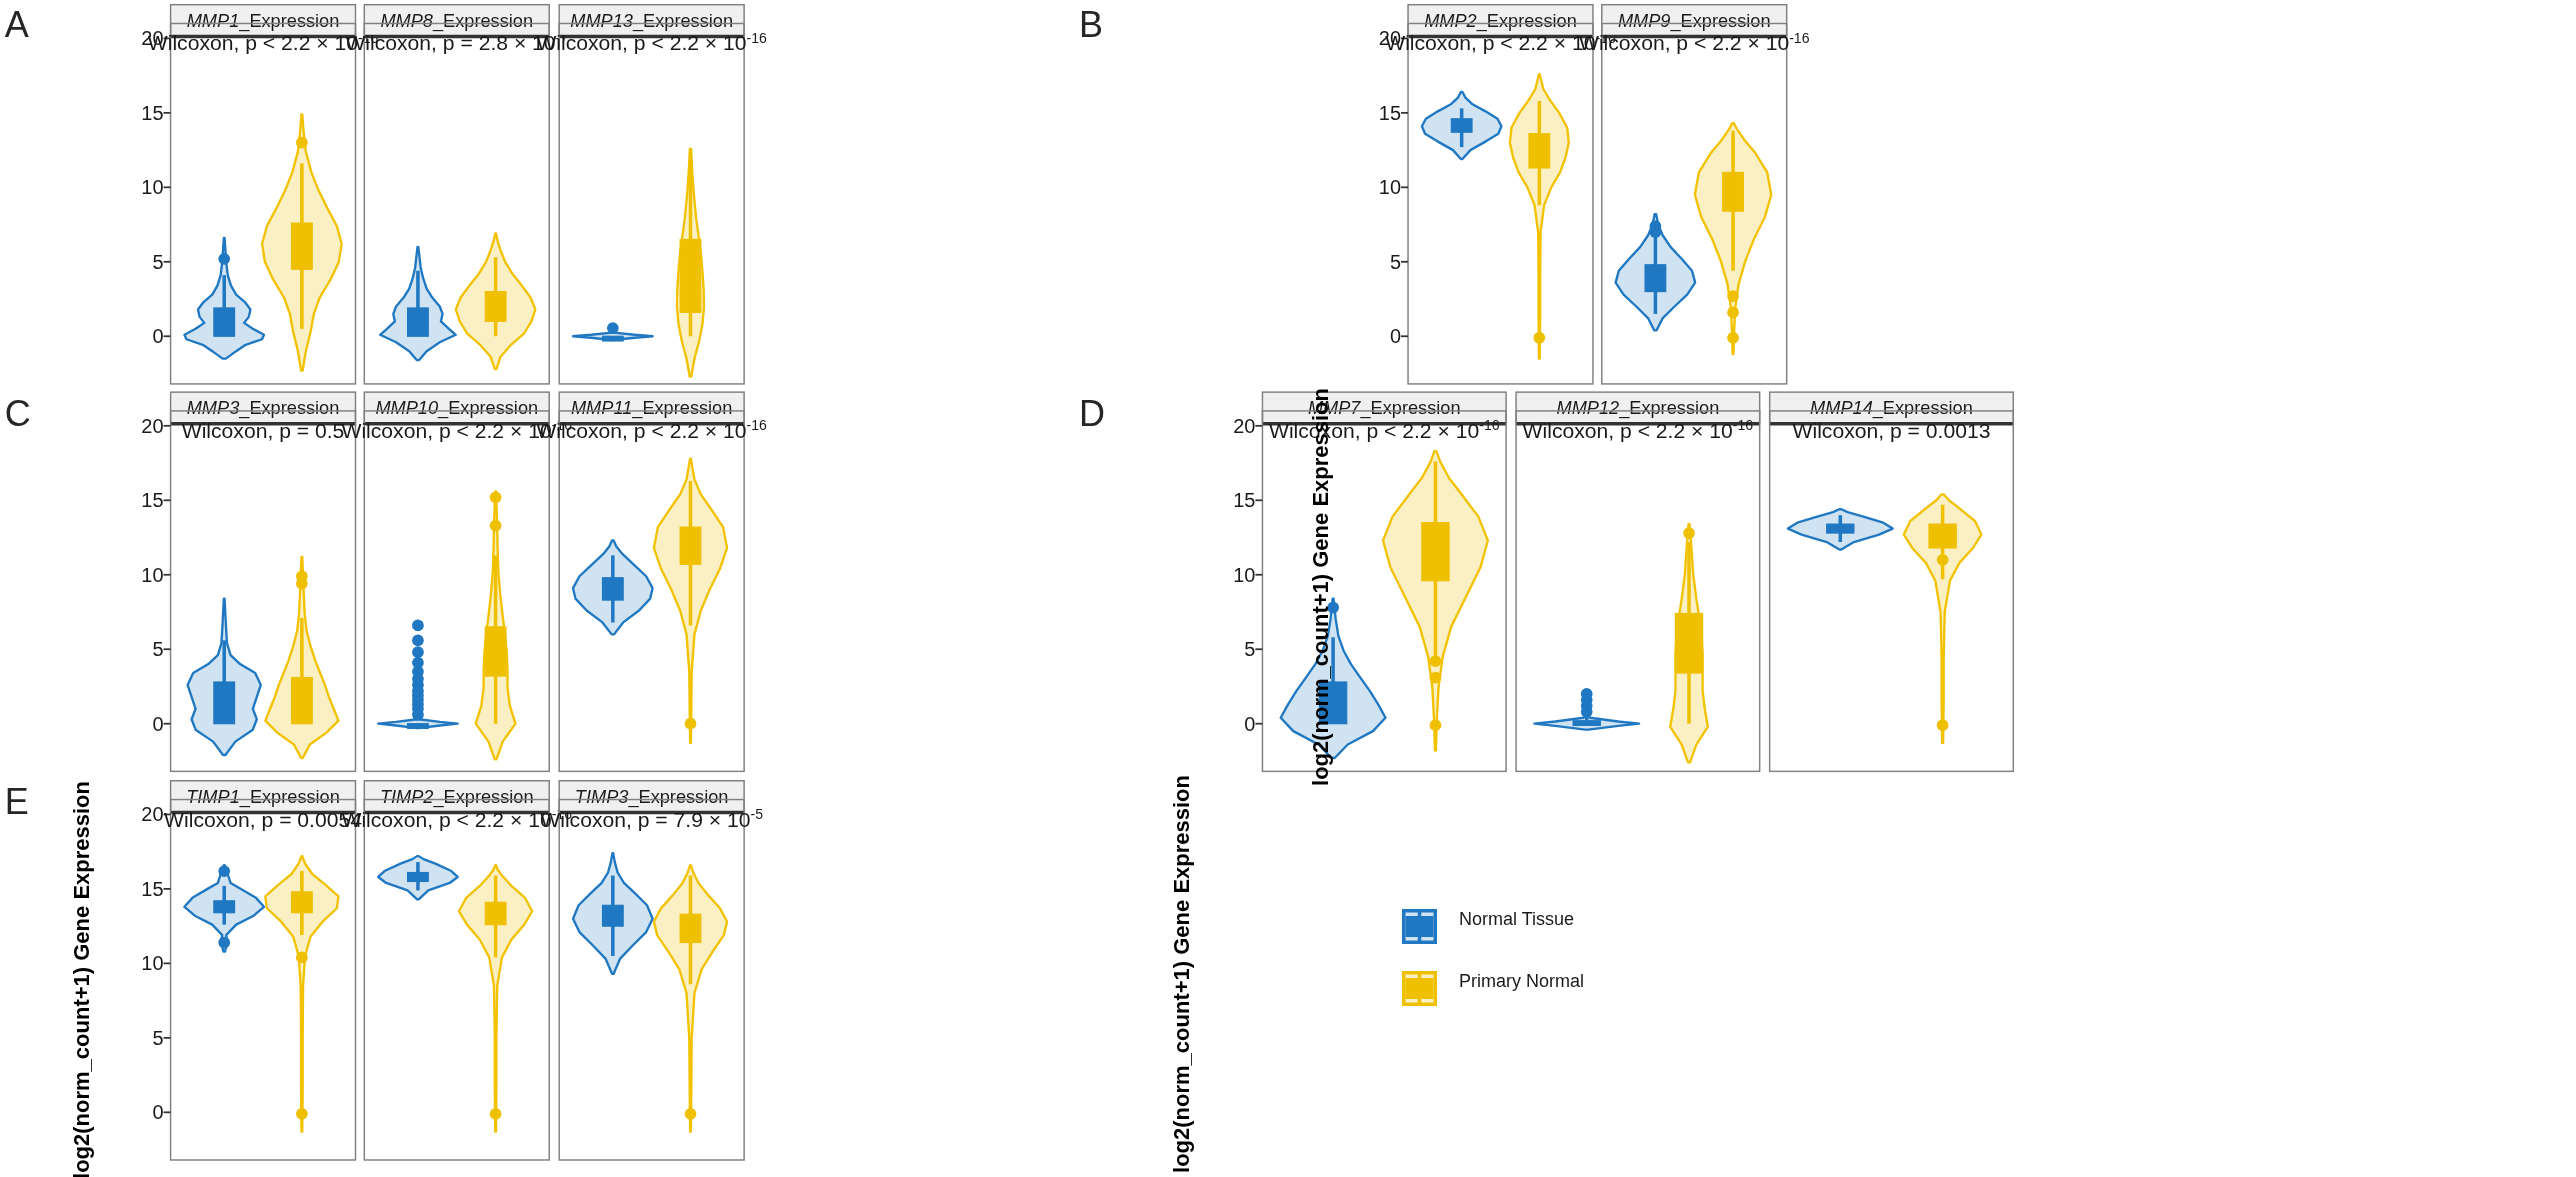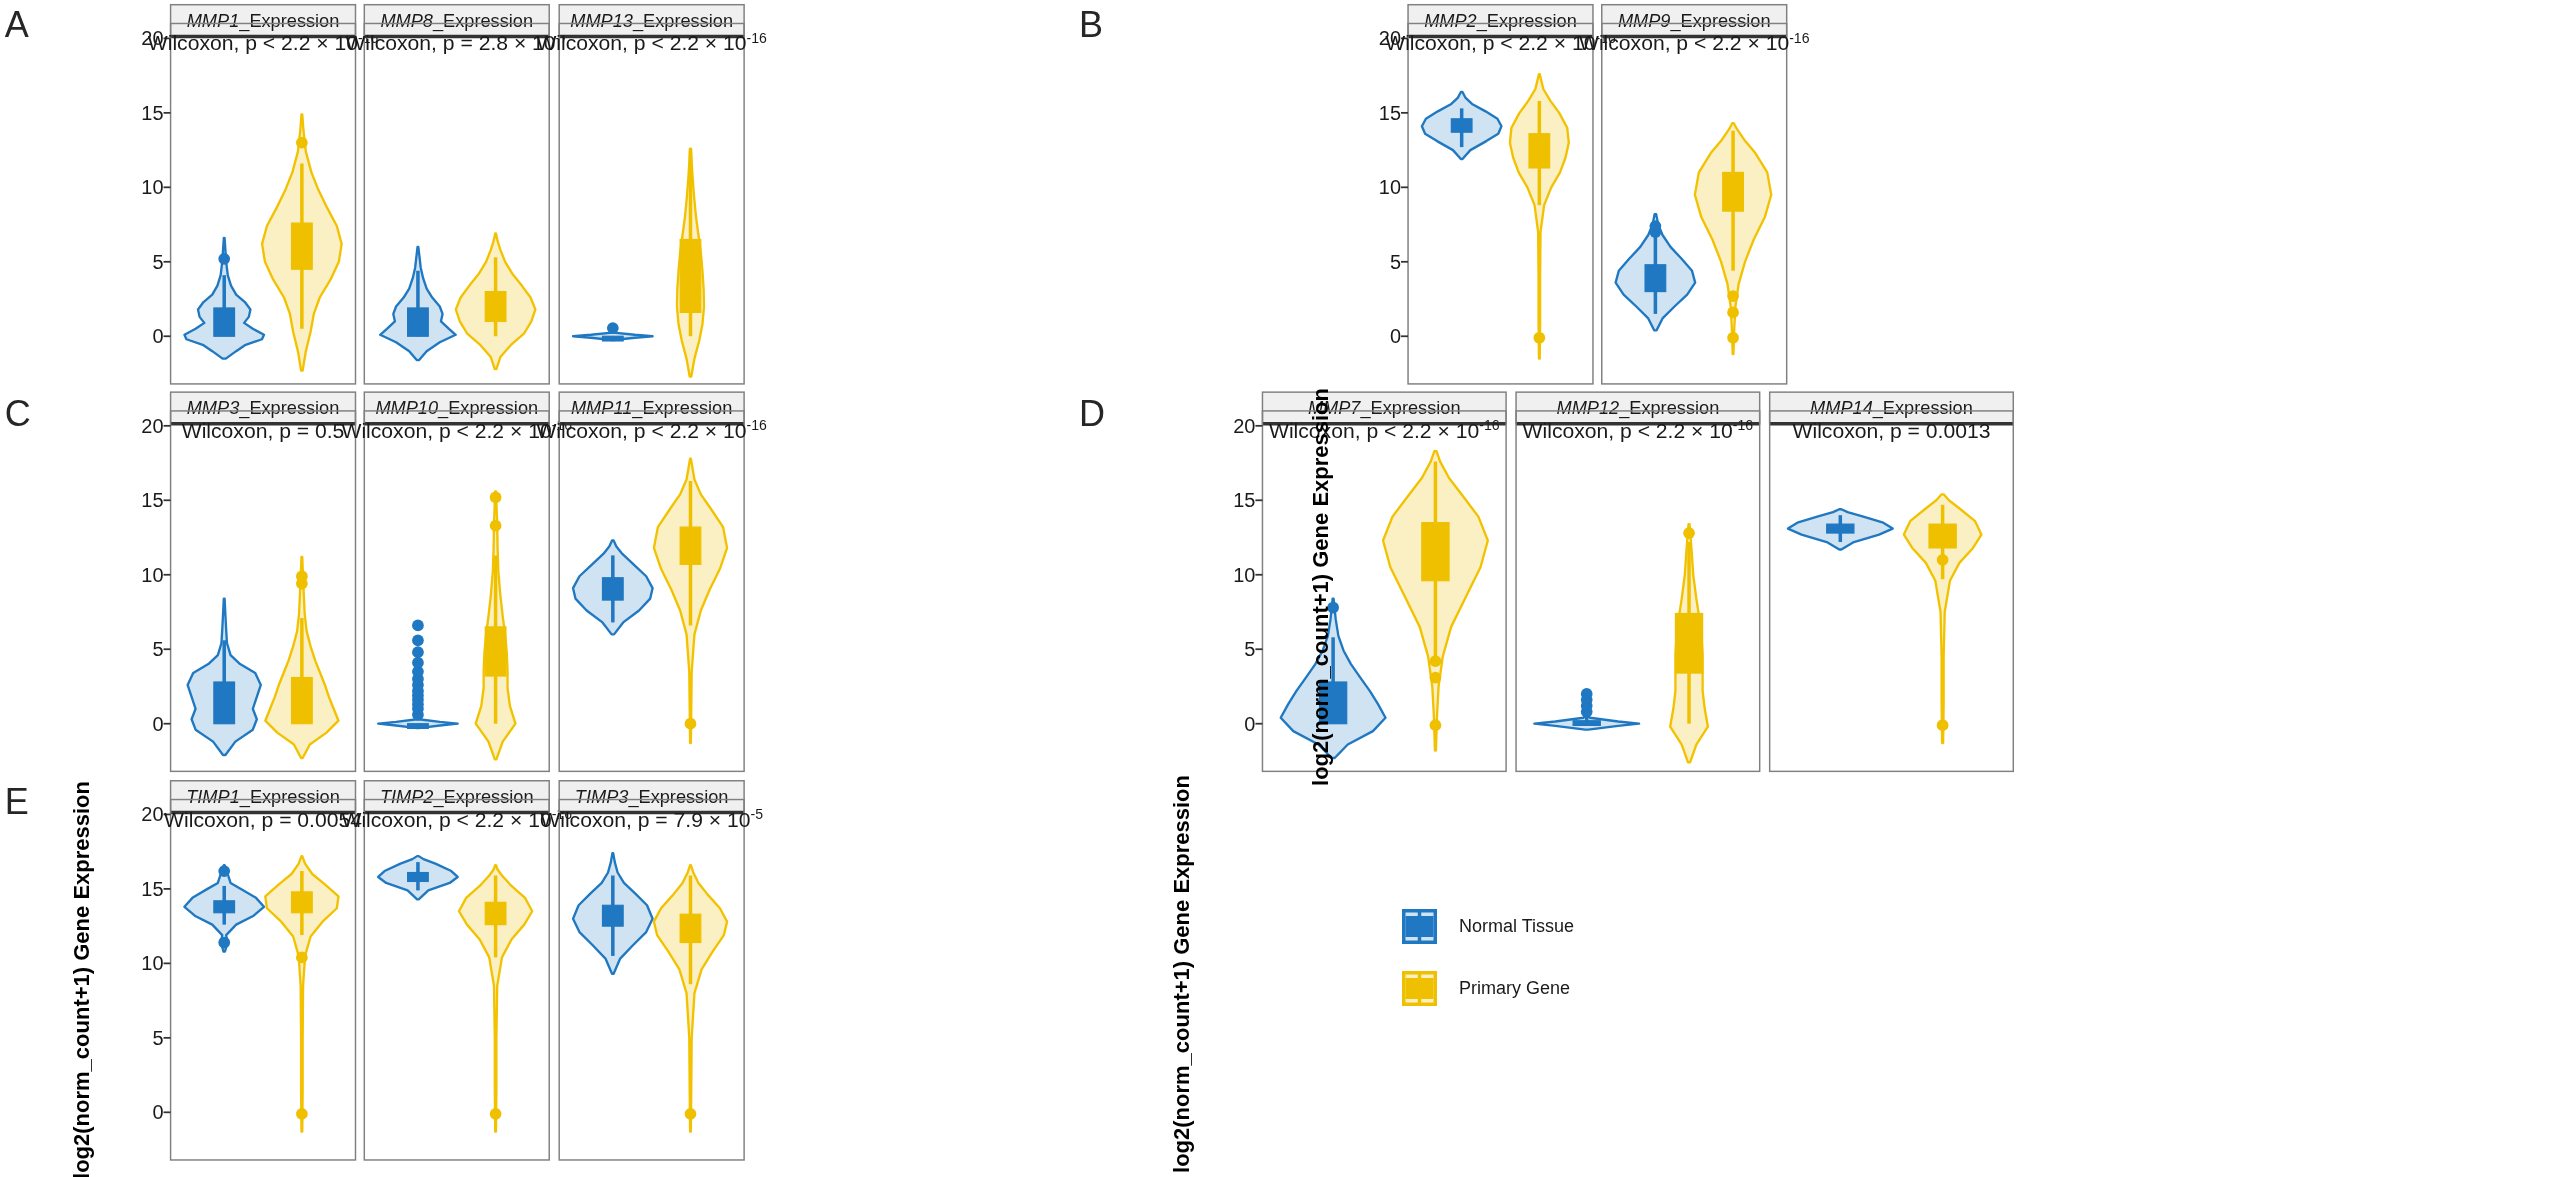--- a/index.html
+++ b/index.html
@@ -3,21 +3,21 @@
 <meta charset="utf-8">
 <style>
   html,body{margin:0;padding:0;background:#fff;}
   body{width:2576px;height:1177px;position:relative;
        font-family:"Liberation Sans",sans-serif;color:#1a1a1a;}
   #fig{position:absolute;inset:0;}
   .panel-letter{position:absolute;font-size:36px;color:#262626;line-height:1;}
   .axis-title{position:absolute;font-size:22px;font-weight:bold;color:#000;
               transform-origin:0 0;white-space:nowrap;}
   .legend{position:absolute;}
-  .legend-row{display:flex;align-items:center;margin-bottom:27px;padding-left:34px;}
+  .legend-row{display:flex;align-items:flex-start;margin-bottom:27px;padding-left:34px;}
   .legend-key{width:35px;height:35px;margin-right:22px;flex:none;}
   .legend-label{font-size:18px;color:#1a1a1a;white-space:nowrap;}
   svg{display:block;overflow:visible;}
   text{font-family:"Liberation Sans",sans-serif;}
 </style>
 </head>
 <body>
 
 <div id="fig">
     <div class="panel-letter" style="left: 4.7px; top: 7px;">A</div>
@@ -342,17 +342,17 @@
         </svg>
         <span class="legend-label">Normal Tissue</span>
       </div>
       <div class="legend-row">
         <svg class="legend-key" viewBox="0 0 30 30">
           <rect x="0" y="0" width="30" height="30" fill="#fbf0c3"></rect>
           <rect x="1.5" y="1.5" width="27" height="27" fill="none" stroke="#efc000" stroke-width="3"></rect>
           <rect x="3" y="6" width="24" height="18" fill="#efc000"></rect>
           <line x1="15" y1="0" x2="15" y2="30" stroke="#efc000" stroke-width="3"></line>
         </svg>
-        <span class="legend-label">Primary Gene</span>
+        <span class="legend-label">Primary Normal</span>
       </div>
     </div>
   </div>
 
 
 </body></html>

